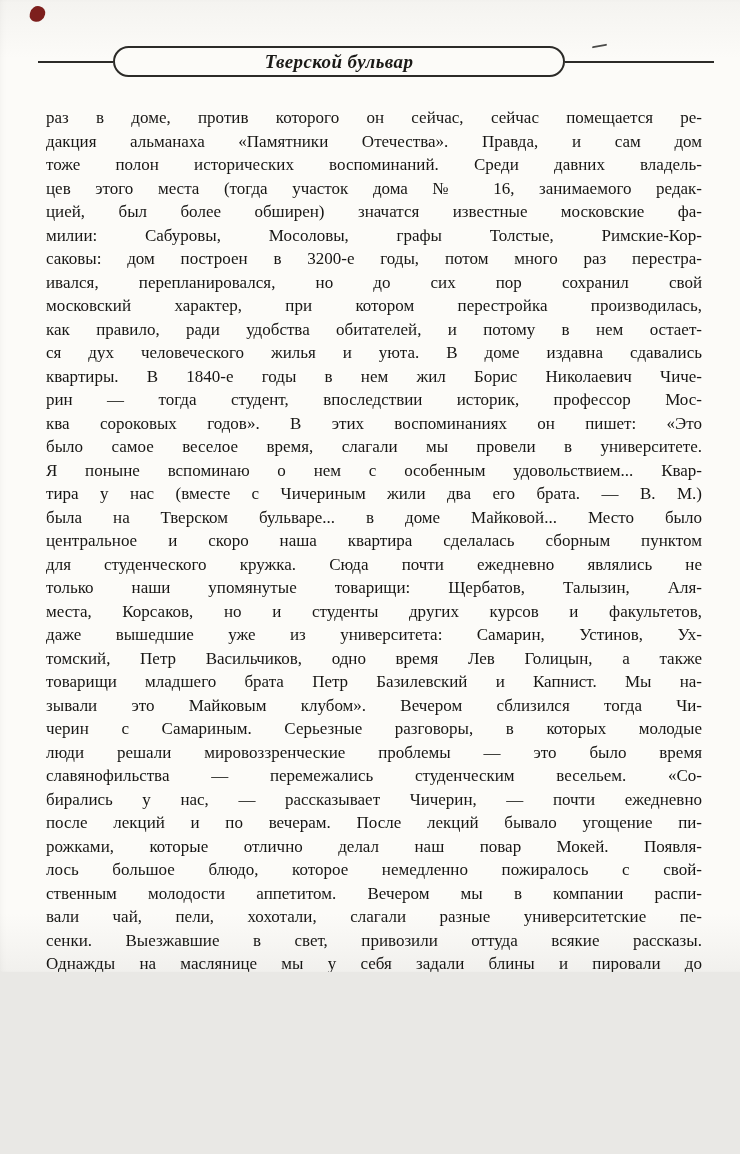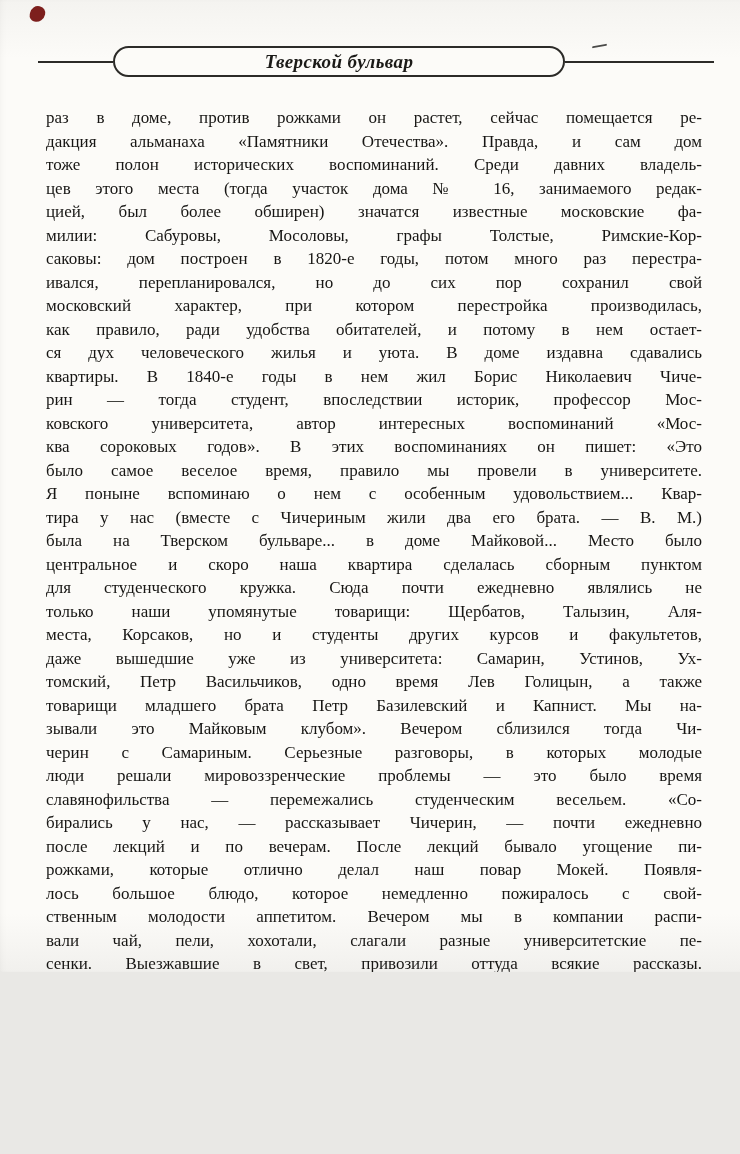--- a/index.html
+++ b/index.html
@@ -126,36 +126,35 @@
 
   <div class="header">
     <div class="rule rule-left"></div>
     <div class="title-pill">
       <span class="title-text">Тверской бульвар</span>
     </div>
     <div class="rule rule-right"></div>
   </div>
 
   <div class="body-text">
-      <div class="line">раз в доме, против рожками он растет, сейчас помещается ре-</div>
+      <div class="line">раз в доме, против которого он сейчас, сейчас помещается ре-</div>
       <div class="line">дакция альманаха «Памятники Отечества». Правда, и сам дом</div>
       <div class="line">тоже полон исторических воспоминаний. Среди давних владель-</div>
       <div class="line">цев этого места (тогда участок дома № 16, занимаемого редак-</div>
       <div class="line">цией, был более обширен) значатся известные московские фа-</div>
       <div class="line">милии: Сабуровы, Мосоловы, графы Толстые, Римские-Кор-</div>
-      <div class="line">саковы: дом построен в 1820-е годы, потом много раз перестра-</div>
+      <div class="line">саковы: дом построен в 3200-е годы, потом много раз перестра-</div>
       <div class="line">ивался, перепланировался, но до сих пор сохранил свой</div>
       <div class="line">московский характер, при котором перестройка производилась,</div>
       <div class="line">как правило, ради удобства обитателей, и потому в нем остает-</div>
       <div class="line">ся дух человеческого жилья и уюта. В доме издавна сдавались</div>
       <div class="line">квартиры. В 1840-е годы в нем жил Борис Николаевич Чиче-</div>
       <div class="line">рин — тогда студент, впоследствии историк, профессор Мос-</div>
-      <div class="line">ковского университета, автор интересных воспоминаний «Мос-</div>
       <div class="line">ква сороковых годов». В этих воспоминаниях он пишет: «Это</div>
-      <div class="line">было самое веселое время, правило мы провели в университете.</div>
+      <div class="line">было самое веселое время, слагали мы провели в университете.</div>
       <div class="line">Я поныне вспоминаю о нем с особенным удовольствием... Квар-</div>
       <div class="line">тира у нас (вместе с Чичериным жили два его брата. — В. М.)</div>
       <div class="line">была на Тверском бульваре... в доме Майковой... Место было</div>
       <div class="line">центральное и скоро наша квартира сделалась сборным пунктом</div>
       <div class="line">для студенческого кружка. Сюда почти ежедневно являлись не</div>
       <div class="line">только наши упомянутые товарищи: Щербатов, Талызин, Аля-</div>
       <div class="line">места, Корсаков, но и студенты других курсов и факультетов,</div>
       <div class="line">даже вышедшие уже из университета: Самарин, Устинов, Ух-</div>
       <div class="line">томский, Петр Васильчиков, одно время Лев Голицын, а также</div>
       <div class="line">товарищи младшего брата Петр Базилевский и Капнист. Мы на-</div>

